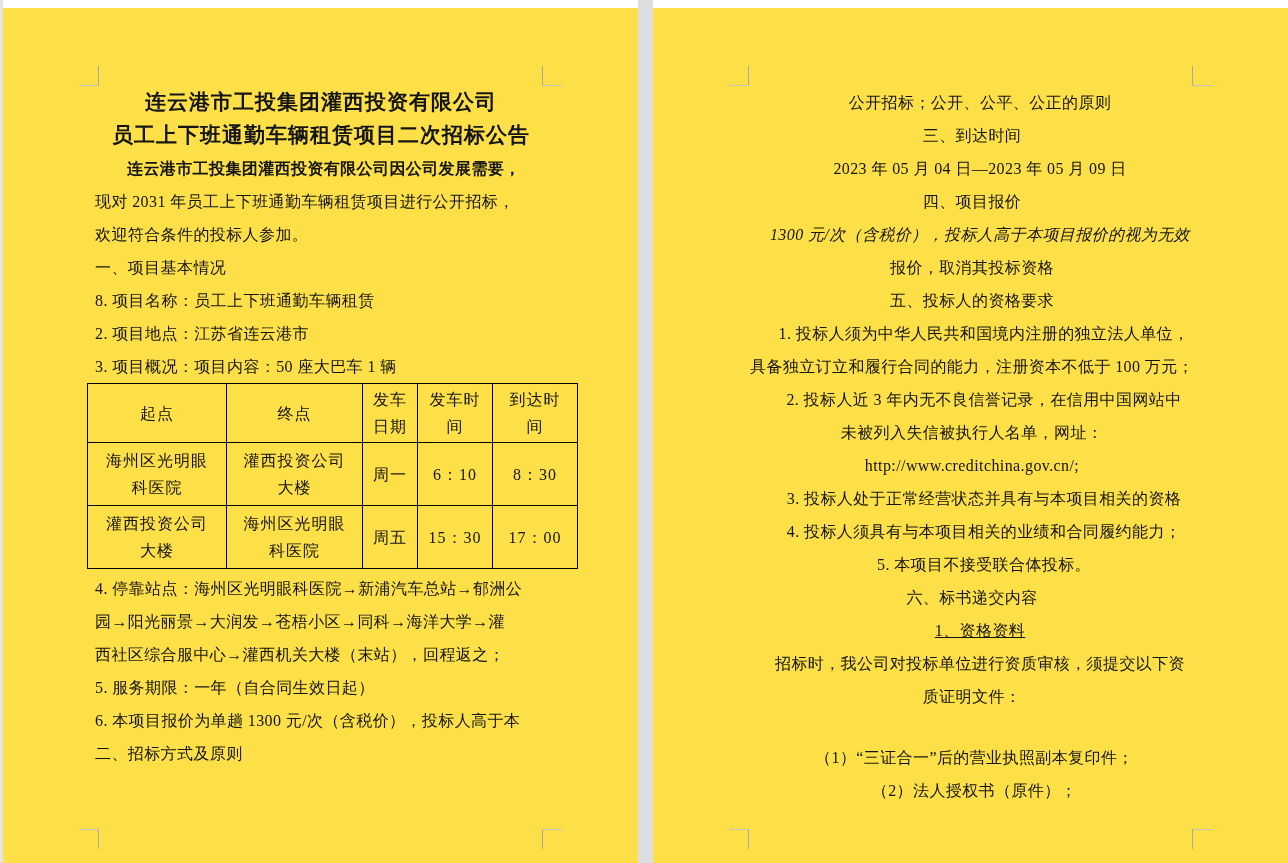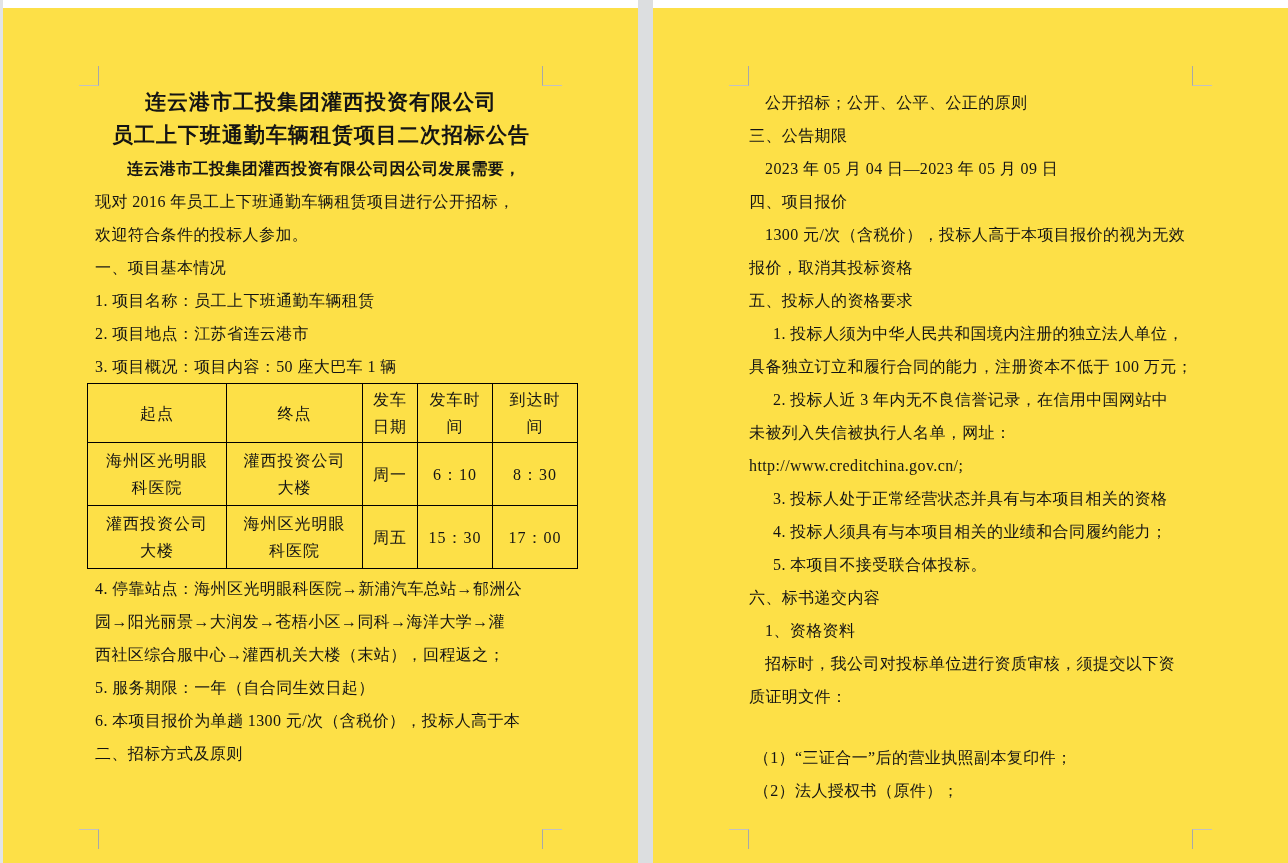--- a/index.html
+++ b/index.html
@@ -37,21 +37,21 @@
   .mark.tl { border-right: 1px solid #a8a8a8; border-bottom: 1px solid #c2c2c2; }
   .mark.tr { border-left: 1px solid #a8a8a8; border-bottom: 1px solid #c2c2c2; }
   .mark.bl { border-right: 1px solid #a8a8a8; border-top: 1px solid #c2c2c2; }
   .mark.br { border-left: 1px solid #a8a8a8; border-top: 1px solid #c2c2c2; }
 
   .content {
     position: absolute;
     top: 78px;
   }
   .page1 .content { left: 92px; width: 452px; }
-  .page2 .content { left: 96px; width: 446px; }
+  .page2 .content { left: 96px; width: 446px; text-align: center; }
 
   .title-line {
     font-size: 21px;
     font-weight: bold;
     text-align: center;
     line-height: 33px;
     letter-spacing: 1px;
     white-space: nowrap;
   }
   .line {
@@ -86,24 +86,24 @@
 <div class="canvas">
   <div class="edge-strip"></div>
 
   <div class="page page1">
     <div class="content">
       <div class="title-line">连云港市工投集团灌西投资有限公司</div>
       <div class="title-line">员工上下班通勤车辆租赁项目二次招标公告</div>
 
       <div>
           <div class="line" style="padding-left: 2em; font-weight: bold;">连云港市工投集团灌西投资有限公司因公司发展需要，</div>
-          <div class="line">现对 2016 年员工上下班通勤车辆租赁项目进行公开招标，</div>
+          <div class="line">现对 2031 年员工上下班通勤车辆租赁项目进行公开招标，</div>
           <div class="line">欢迎符合条件的投标人参加。</div>
           <div class="line">一、项目基本情况</div>
-          <div class="line">1. 项目名称：员工上下班通勤车辆租赁</div>
+          <div class="line">8. 项目名称：员工上下班通勤车辆租赁</div>
           <div class="line">2. 项目地点：江苏省连云港市</div>
           <div class="line">3. 项目概况：项目内容：50 座大巴车 1 辆</div>
         </div>
 
       <table class="schedule">
         <colgroup>
           <col style="width:139px">
             <col style="width:136px">
             <col style="width:55px">
           <col style="width:75px">
@@ -150,36 +150,36 @@
     <div class="mark tr" style="left:539px; top:58px;"></div>
     <div class="mark bl" style="left:76px;  top:821px;"></div>
     <div class="mark br" style="left:539px; top:821px;"></div>
   </div>
 
   <div class="page-gap"></div>
 
   <div class="page page2">
     <div class="content">
         <div class="line" style="padding-left: 1em;">公开招标；公开、公平、公正的原则</div>
-        <div class="line">三、公告期限</div>
+        <div class="line">三、到达时间</div>
         <div class="line" style="padding-left: 1em;">2023 年 05 月 04 日—2023 年 05 月 09 日</div>
         <div class="line">四、项目报价</div>
-        <div class="line" style="padding-left: 1em;">1300 元/次（含税价），投标人高于本项目报价的视为无效</div>
+        <div class="line" style="padding-left: 1em; font-style: italic;">1300 元/次（含税价），投标人高于本项目报价的视为无效</div>
         <div class="line">报价，取消其投标资格</div>
         <div class="line">五、投标人的资格要求</div>
         <div class="line" style="padding-left: 1.5em;">1. 投标人须为中华人民共和国境内注册的独立法人单位，</div>
         <div class="line">具备独立订立和履行合同的能力，注册资本不低于 100 万元；</div>
         <div class="line" style="padding-left: 1.5em; font-family: Liberation Serif, serif;">2. 投标人近 3 年内无不良信誉记录，在信用中国网站中</div>
         <div class="line">未被列入失信被执行人名单，网址：</div>
         <div class="line">http://www.creditchina.gov.cn/;</div>
         <div class="line" style="padding-left: 1.5em;">3. 投标人处于正常经营状态并具有与本项目相关的资格</div>
         <div class="line" style="padding-left: 1.5em;">4. 投标人须具有与本项目相关的业绩和合同履约能力；</div>
         <div class="line" style="padding-left: 1.5em;">5. 本项目不接受联合体投标。</div>
         <div class="line">六、标书递交内容</div>
-        <div class="line" style="padding-left: 1em;">1、资格资料</div>
+        <div class="line" style="padding-left: 1em; text-decoration: underline;">1、资格资料</div>
         <div class="line" style="padding-left: 1em;">招标时，我公司对投标单位进行资质审核，须提交以下资</div>
         <div class="line">质证明文件：</div>
         <div class="line" style="padding-left: 0.3em; margin-top: 28px;">（1）“三证合一”后的营业执照副本复印件；</div>
         <div class="line" style="padding-left: 0.3em;">（2）法人授权书（原件）；</div>
       </div>
 
     <div class="mark tl" style="left:76px;  top:58px;"></div>
     <div class="mark tr" style="left:539px; top:58px;"></div>
     <div class="mark bl" style="left:76px;  top:821px;"></div>
     <div class="mark br" style="left:539px; top:821px;"></div>

